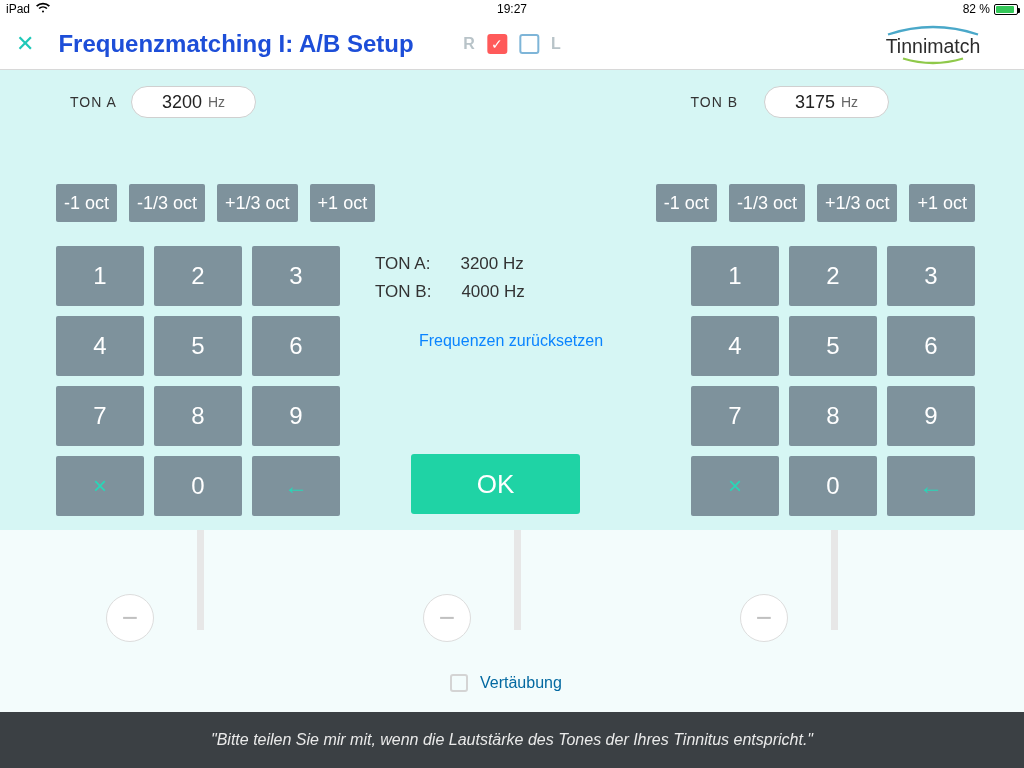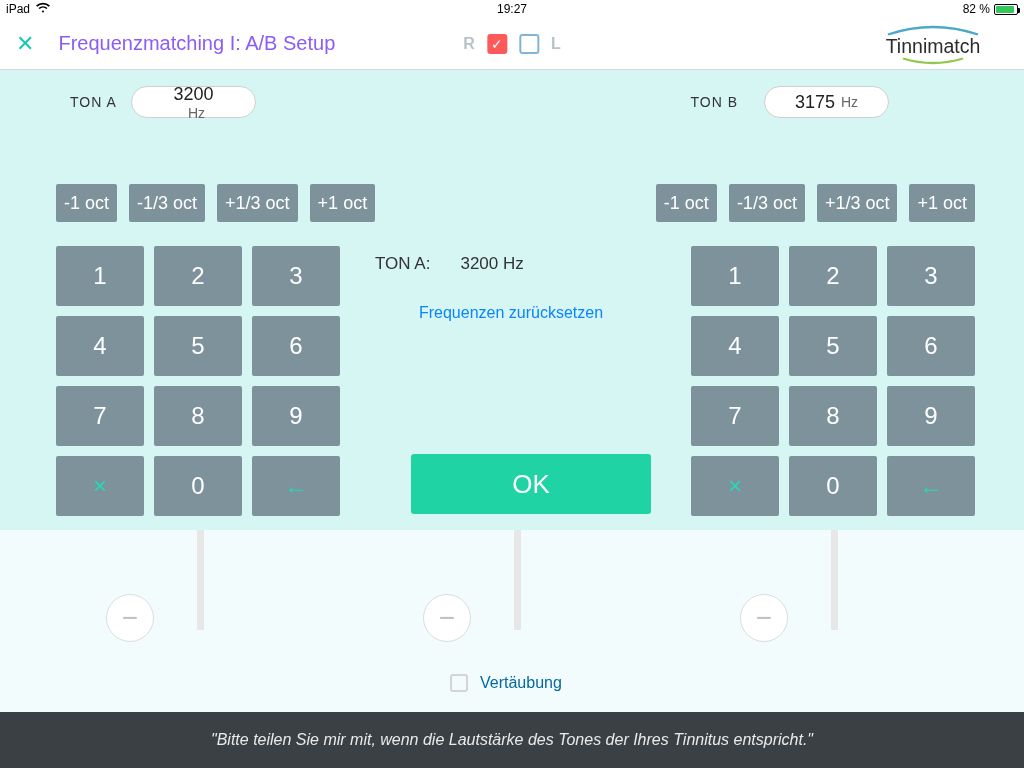--- a/index.html
+++ b/index.html
@@ -10,35 +10,35 @@
   .statusbar .center { position: absolute; left: 50%; transform: translateX(-50%); }
   .statusbar .right { margin-left: auto; display: flex; align-items: center; gap: 4px; }
   .wifi-icon { margin-left: 6px; }
   .battery { width: 24px; height: 11px; border: 1px solid #000; border-radius: 2px; position: relative; }
   .battery::after { content:""; position:absolute; right:-3px; top:3px; width:2px; height:5px; background:#000; border-radius:0 1px 1px 0;}
   .battery .fill { position:absolute; left:1px; top:1px; bottom:1px; width:80%; background:#34c759; border-radius:1px;}
 
   
   .header { position: absolute; top: 18px; left: 0; right: 0; height: 52px; background: #fff; border-bottom: 1px solid #d8d8d8; display: flex; align-items: center; padding: 0 16px; }
   .close-x { color: #1ec8b8; font-size: 22px; margin-right: 24px; }
-  .title { font-size: 20px; font-weight: 400; color: #8b5cf6; }
+  .title { font-size: 24px; font-weight: 700; color: #1d4ed8; }
   .header-center { position: absolute; left: 50%; transform: translateX(-50%); display: flex; align-items: center; gap: 12px; }
   .chk { width: 20px; height: 20px; border-radius: 3px; border: 2px solid #7eb5d8; display:flex; align-items:center; justify-content:center; }
   .chk.checked { background: #ff5a5a; border-color: #ff5a5a; color:#fff; font-size:14px; }
   .side-label { color: #b8c3c8; font-size: 16px; font-weight: 600; }
   .logo { position: absolute; right: 16px; top: 6px; text-align:center; }
   .logo svg { width: 150px; height: 42px; }
 
   
   .tone-row { position: absolute; top: 86px; left: 0; right: 0; height: 40px; padding-left: 48px; }
   .tone-label { position:absolute; font-size: 14px; color:#333; letter-spacing:1px; }
   .tone-label.a { left: 70px; top: 8px; }
   .tone-label.b { right: 286px; top: 8px; }
   .freq-box { position:absolute; width: 125px; height: 32px; background:#fff; border:1px solid #d0d0d0; border-radius: 16px; display:flex; align-items:center; justify-content:center; font-size:18px; color:#222; }
-  .freq-box.a { left: 131px; top: 0; flex-direction: column; }
+  .freq-box.a { left: 131px; top: 0; }
   .freq-box.b { right: 135px; top: 0; }
   .freq-box .unit { margin-left:6px; font-size:14px; color:#666; }
 
   
   .oct-row { position:absolute; display:flex; gap:12px; }
   .oct-row.a { left:56px; top:184px; }
   .oct-row.b { right:49px; top:184px; }
   .oct-btn { background:#7e929c; color:#fff; font-size:18px; padding: 0 8px; height:38px; min-width:58px; display:flex; align-items:center; justify-content:center; border-radius:2px; }
 
   
@@ -47,21 +47,21 @@
   .keypad.b { right:49px; top:246px; }
   .key { background:#7e929c; color:#fff; font-size:24px; display:flex; align-items:center; justify-content:center; border-radius:2px; user-select:none; }
   .key.act { color:#29d6b7; }
 
   
   .mid { position:absolute; left:375px; top:226px; width:272px; text-align:center; color:#333; }
   .mid .msg { font-size:17px; line-height:22px; }
   .mid .pair { margin-top:28px; display:flex; justify-content:flex-start; gap:30px; font-size:17px; }
   .mid .pair .k { font-weight:500; }
   .mid .reset-link { display:block; margin-top:30px; color:#0a84ff; font-size:16px; }
-  .ok-btn { position:absolute; left:411px; top:454px; width:240px; height:60px; background:#1fd3a5; color:#fff; font-size:26px; display:flex; align-items:center; justify-content:center; border-radius:3px; }
+  .ok-btn { position:absolute; left:411px; top:454px; width:169px; height:60px; background:#1fd3a5; color:#fff; font-size:26px; display:flex; align-items:center; justify-content:center; border-radius:3px; }
 
   
   .lower { position:absolute; top:530px; left:0; right:0; bottom:56px; background:rgba(255,255,255,0.7); }
   .slider-col { position:absolute; top:0; width:7px; height:100px; background:#e7e7e7; }
   .slider-col.c1 { left:197px; }
   .slider-col.c2 { left:514px; }
   .slider-col.c3 { left:831px; }
   .minus-circ { position:absolute; width:48px; height:48px; border-radius:50%; background:#fff; border:1px solid #ddd; color:#c0c0c0; font-size:28px; display:flex; align-items:center; justify-content:center; top:64px; }
   .minus-circ.c1 { left:106px; }
   .minus-circ.c2 { left:423px; }
@@ -163,20 +163,24 @@
   <div class="key act">×</div>
   <div class="key">0</div>
   <div class="key act">←</div>
 </div>
 
 <div class="mid">
   <div class="pair">
     <span class="k">TON A:</span>
     <span>3200 Hz</span>
   </div>
+  <div class="pair" style="margin-top:8px;">
+    <span class="k">TON B:</span>
+    <span>4000 Hz</span>
+  </div>
   <a class="reset-link">Frequenzen zurücksetzen</a>
 </div>
 <div class="ok-btn">OK</div>
 
 <div class="lower">
   <div class="slider-col c1"></div>
   <div class="slider-col c2"></div>
   <div class="slider-col c3"></div>
   <div class="minus-circ c1">−</div>
   <div class="minus-circ c2">−</div>

